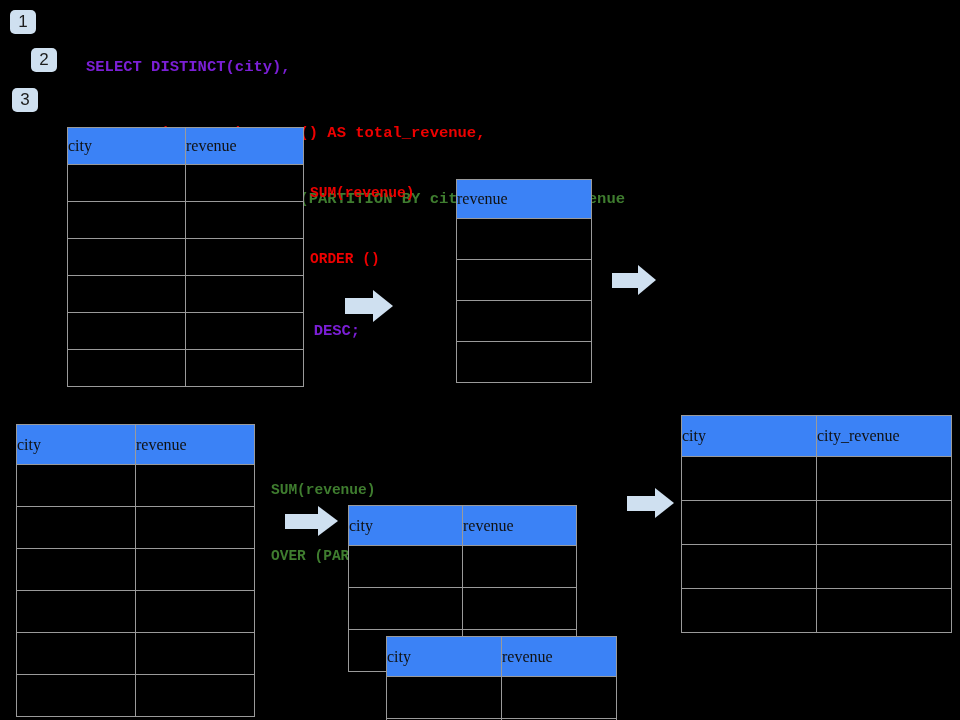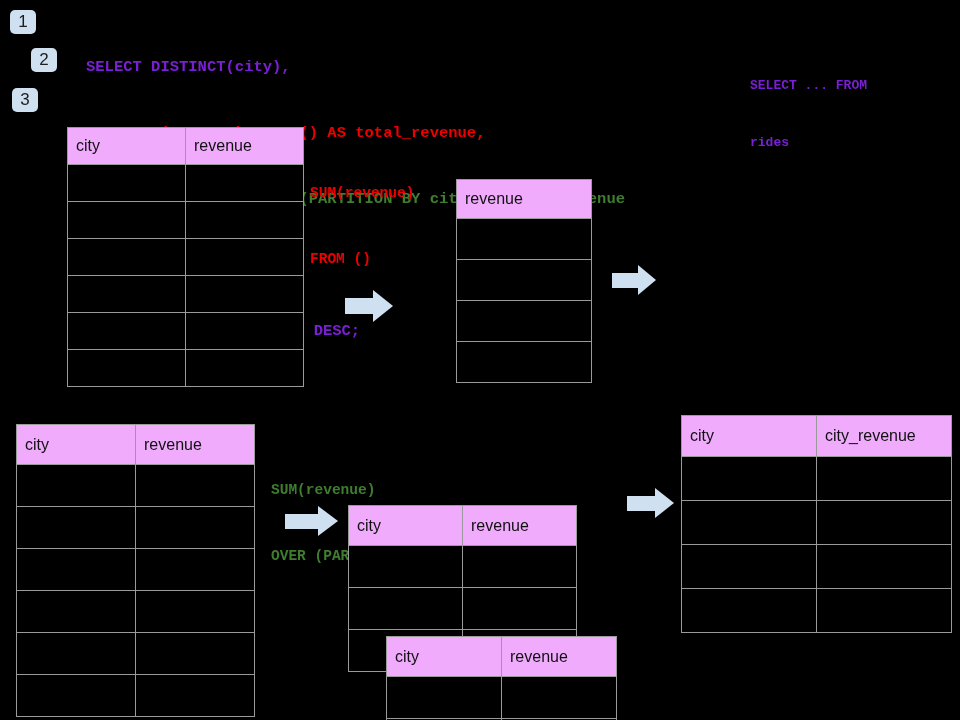--- a/index.html
+++ b/index.html
@@ -76,27 +76,27 @@
     table-layout: fixed;
     background: #000000;
   }
   .tbl td, .tbl th {
     border: 1px solid #9a9a9a;
     padding: 0;
     margin: 0;
     background: #000000;
   }
   .tbl th {
-    background: #f0abfc;
+    background: #3b82f6;
     color: #111111;
-    font-family: Liberation Sans, sans-serif;
+    font-family: Liberation Serif, serif;
     font-weight: normal;
     font-size: 16px;
     text-align: left;
-    padding-left: 8px;
+    padding-left: 0;
     white-space: nowrap;
     overflow: hidden;
   }
 
   
   .arrow {
     position: absolute;
   }
   .arrow .shaft {
     position: absolute;
@@ -120,28 +120,24 @@
   <div class="step-badge" style="left:12px; top:88px;">3</div>
 
   <div class="sql-block" style="left:86px; top:12px;">
     <div class="sql-line c-purple">SELECT DISTINCT(city),</div>
     <div class="sql-line c-red" style="padding-left:46px;">SUM(revenue) OVER () AS total_revenue,</div>
     <div class="sql-line c-green" style="padding-left:46px;">SUM(revenue) OVER (PARTITION BY city) as city_revenue</div>
     <div class="sql-line c-purple" style="padding-left:23px;">FROM rides</div>
     <div class="sql-line c-purple" style="padding-left:23px;">ORDER by city_revenue DESC;</div>
   </div>
 
-  <div class="side-note c-purple" style="left:750px; top:38px;">
-    <div>SELECT ... FROM</div>
-    <div>rides</div>
-  </div>
 
   <div class="anno c-red" style="left:310px; top:138px;">
     <div>SUM(revenue)</div>
-    <div>FROM ()</div>
+    <div>ORDER ()</div>
   </div>
 
   <div class="anno c-green" style="left:271px; top:435px;">
     <div>SUM(revenue)</div>
     <div>OVER (PARTITION</div>
   </div>
 
   <table class="tbl" style="left:67px; top:127px; width:236px;">
     <colgroup>
         <col style="width:118px">

